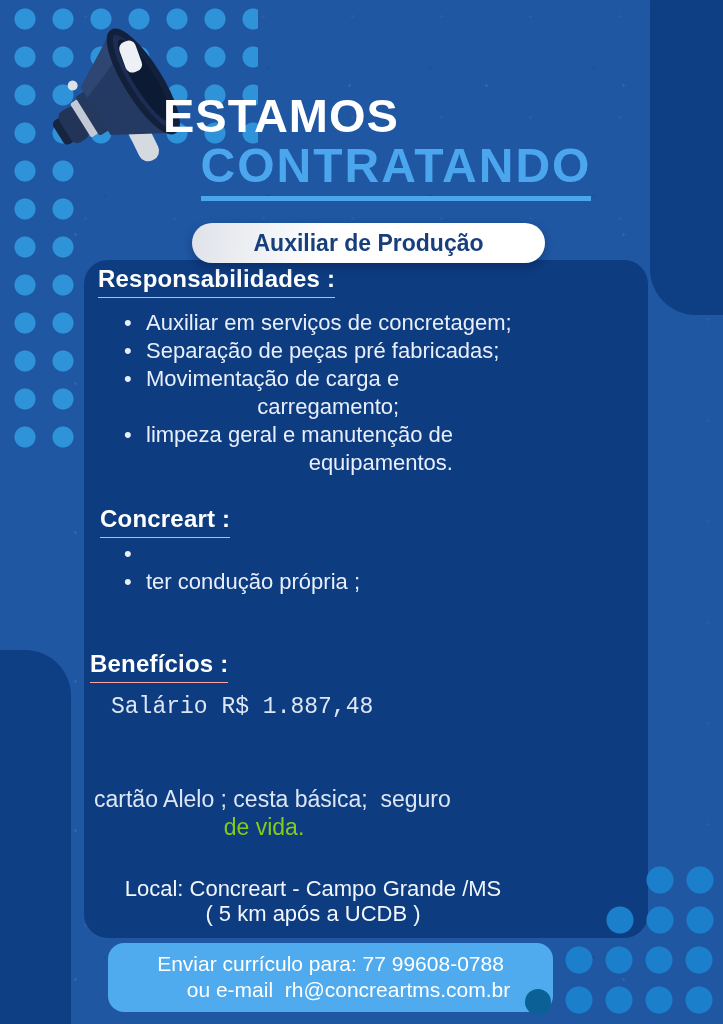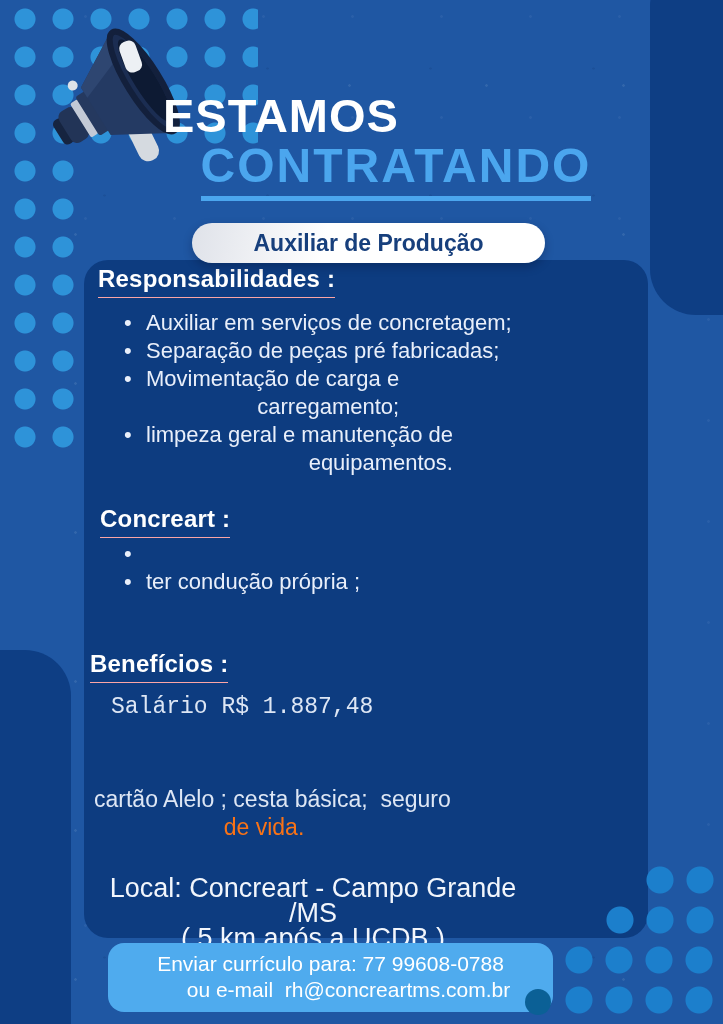--- a/index.html
+++ b/index.html
@@ -61,24 +61,24 @@
   .h-rem{left:6px;top:390px;}
   .h-ben{left:8px;top:487px;}
   .bullet-list{position:absolute;left:40px;font-size:22px;line-height:28px;color:#E9EFFA;}
   .l-resp{top:49px;}
   .l-req{top:280px;}
   .bullet-item{display:flex;}
   .bullet{width:22px;flex:0 0 22px;}
   .bline{display:block;text-align:right;}
   .salary{position:absolute;left:27px;top:434px;font-size:23px;color:#DDE6F4;font-family:Liberation Mono, monospace;}
   .ben1{position:absolute;left:10px;top:526px;font-size:23px;color:#DDE6F4;white-space:pre-wrap;}
-  .ben2{position:absolute;left:10px;top:554px;width:340px;text-align:center;font-size:23px;color:#f97316;}
+  .ben2{position:absolute;left:10px;top:554px;width:340px;text-align:center;font-size:23px;color:#84cc16;}
   .location{
     position:absolute;left:10px;top:616px;width:438px;text-align:center;
-    font-size:27px;line-height:25px;color:#F2F6FC;
+    font-size:22px;line-height:25px;color:#F2F6FC;
   }
   .dots-br{
     position:absolute;z-index:3;height:40px;
     background-image:radial-gradient(circle,#1C7FCC 13px,transparent 14px);
     background-size:40px 40px;
   }
   .br1{left:640px;top:860px;width:80px;}
   .br2{left:600px;top:900px;width:120px;}
   .br3{left:559px;top:940px;width:161px;}
   .br4{left:559px;top:980px;width:161px;}

